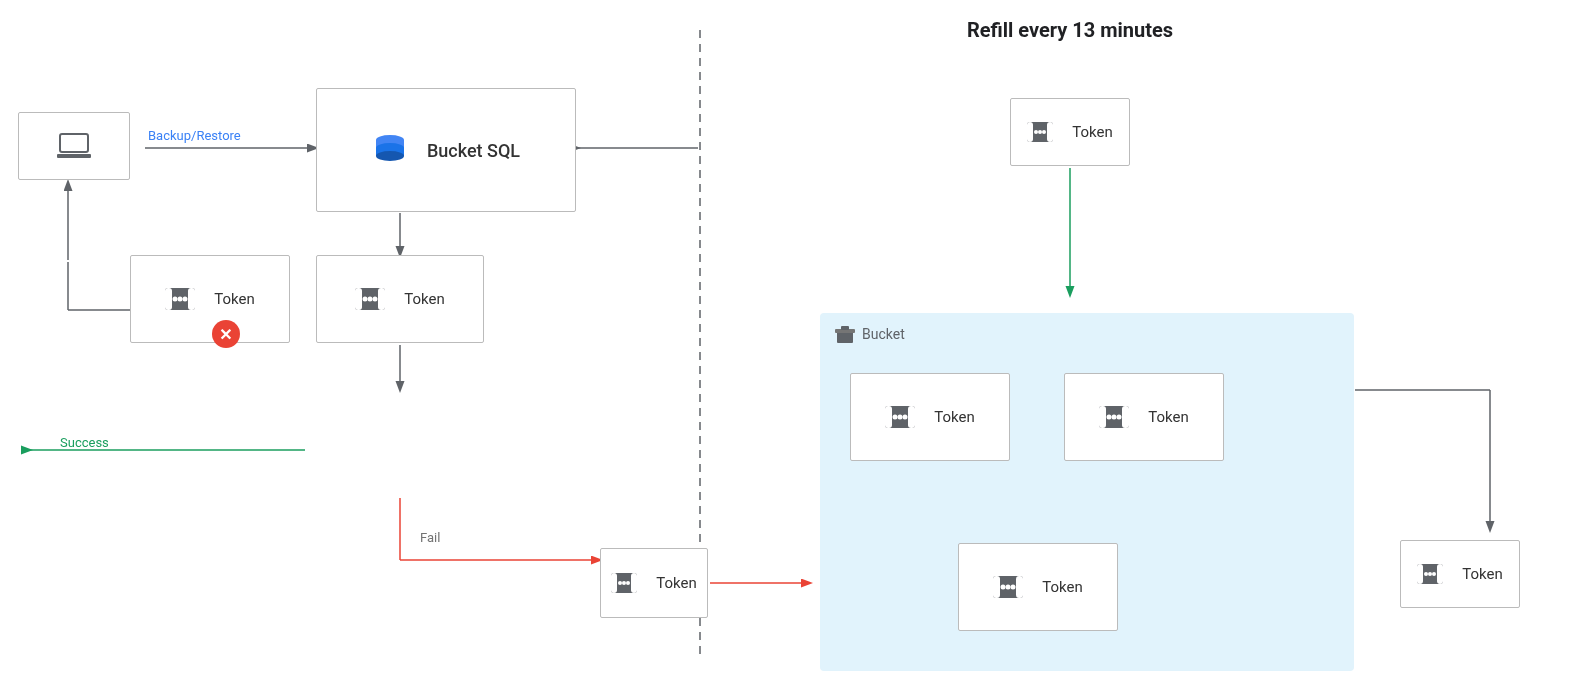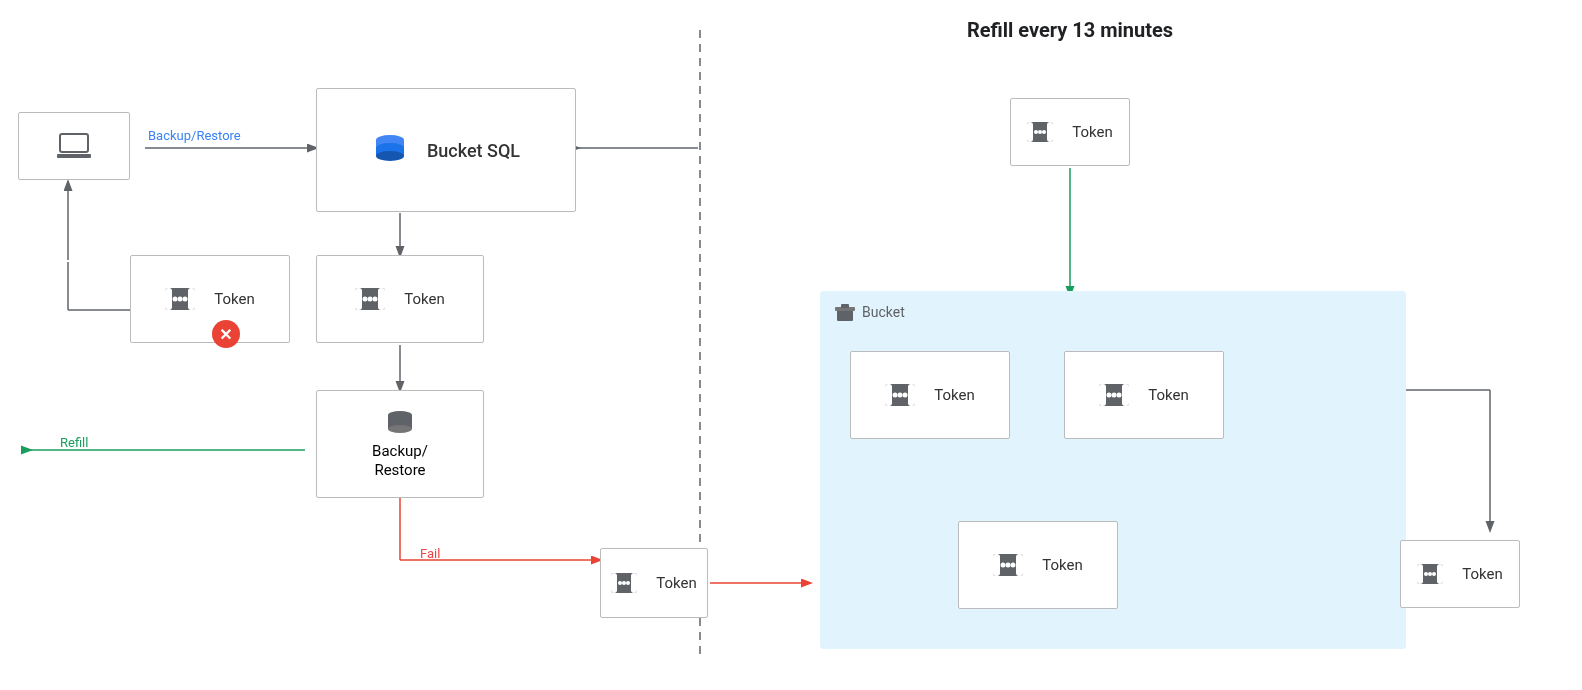--- a/index.html
+++ b/index.html
@@ -201,51 +201,40 @@
         <rect x="0" y="0" width="7" height="22" rx="3" fill="#fff"></rect>
         <rect x="23" y="0" width="7" height="22" rx="3" fill="#fff"></rect>
         <circle cx="10" cy="11" r="2.5" fill="#fff"></circle>
         <circle cx="15" cy="11" r="2.5" fill="#fff"></circle>
         <circle cx="20" cy="11" r="2.5" fill="#fff"></circle>
       </svg>
       <span>Token</span>
     </div>
   </div>
 
-  <div class="box" style="left:316px; top:390px; width:168px; height:108px;">
-    <div style="display:flex; flex-direction:column; align-items:center; gap:6px;">
-
-      <svg width="28" height="28" viewBox="0 0 28 28">
-        <ellipse cx="14" cy="7" rx="12" ry="4" fill="#5f6368"></ellipse>
-        <rect x="2" y="7" width="24" height="14" fill="#5f6368"></rect>
-        <ellipse cx="14" cy="21" rx="12" ry="4" fill="#757575"></ellipse>
-      </svg>
-      <span style="font-size:15px; text-align:center; line-height:1.3;">Backup/<br>Restore</span>
-    </div>
-  </div>
-
-  <div class="label" style="left:60px; top:435px; color:#1a9e5e; font-size:13px;">Refill</div>
-
-  <div class="label" style="left:420px; top:530px; color:#ef4444; font-size:13px;margin-top:16px;">Fail</div>
+
+  <div class="label" style="left:60px; top:435px; color:#1a9e5e; font-size:13px;">Success</div>
+
+  <div class="label" style="left:420px; top:530px; color:#737373; font-size:13px;">Fail</div>
 
   <div class="box" style="left:600px; top:548px; width:108px; height:70px;">
     <div class="box-inner">
       <svg width="26" height="20" viewBox="0 0 26 20">
         <rect x="0" y="0" width="26" height="20" rx="3" fill="#5f6368"></rect>
         <rect x="0" y="0" width="6" height="20" rx="3" fill="#fff"></rect>
         <rect x="20" y="0" width="6" height="20" rx="3" fill="#fff"></rect>
         <circle cx="9" cy="10" r="2" fill="#fff"></circle>
         <circle cx="13" cy="10" r="2" fill="#fff"></circle>
         <circle cx="17" cy="10" r="2" fill="#fff"></circle>
       </svg>
       <span>Token</span>
     </div>
   </div>
 
-  <div class="bucket-area" style="left:820px; top:291px; width:586px; height:358px;">
+  <div class="bucket-area" style="left:820px; top:313px; width:534px; height:358px;">
 
     <div class="bucket-label-row">
       <svg width="22" height="22" viewBox="0 0 22 22">
         <rect x="3" y="8" width="16" height="12" rx="1" fill="#5f6368"></rect>
         <rect x="1" y="6" width="20" height="4" rx="1" fill="#757575"></rect>
         <rect x="7" y="3" width="8" height="4" rx="1" fill="#5f6368"></rect>
       </svg>
       <span style="font-size:14px; color:#5f6368;">Bucket</span>
     </div>
 

